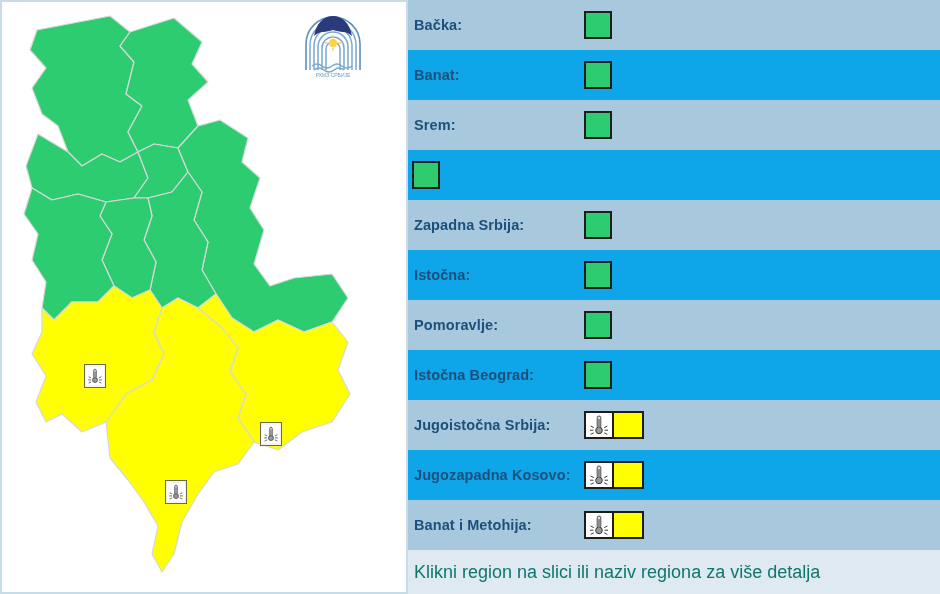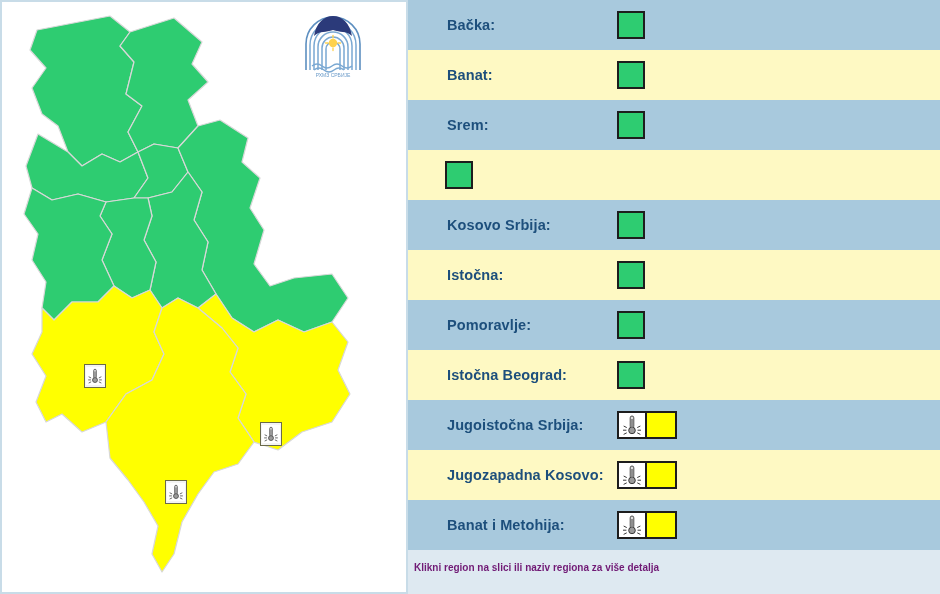--- a/index.html
+++ b/index.html
@@ -69,24 +69,23 @@
     display: flex;
     flex-direction: column;
     box-sizing: border-box;
   }
   .legend-row {
     height: 50px;
     display: flex;
     align-items: center;
     box-sizing: border-box;
     position: relative;
-    padding-left: 33px;
   }
   .legend-row.odd  { background: #a8c9dd; }
-  .legend-row.even { background: #fef9c3; }
+  .legend-row.even { background: #0ea5e9; }
 
   .region-label {
     width: 172px;
     padding-left: 6px;
     font-size: 14.5px;
     font-weight: bold;
     color: #1d4f7c;
     letter-spacing: 0.1px;
     white-space: nowrap;
     box-sizing: border-box;
@@ -135,23 +134,23 @@
   .footer-row {
     flex: 1;
     background: #dee9f1;
     display: flex;
     align-items: flex-start;
     padding-top: 12px;
     padding-left: 6px;
     box-sizing: border-box;
   }
   .footer-text {
-    font-size: 10px;
-    color: #701a75;
-    font-weight: bold;
+    font-size: 18px;
+    color: #0f766e;
+    font-weight: normal;
   }
 </style>
 </head>
 <body>
 
 <div class="app">
 
   <div class="map-panel">
 
     <svg class="map-svg" viewBox="0 0 404 590">
@@ -307,21 +306,21 @@
     </div>
 
     <div class="legend-row even">
       <div class="swatch-cell">
         <div class="swatch green"></div>
       </div>
       <div class="rest-cell"></div>
     </div>
 
     <div class="legend-row odd">
-      <div class="region-label">Kosovo Srbija:</div>
+      <div class="region-label">Zapadna Srbija:</div>
       <div class="swatch-cell">
         <div class="swatch green"></div>
       </div>
       <div class="rest-cell"></div>
     </div>
 
     <div class="legend-row even">
       <div class="region-label">Istočna:</div>
       <div class="swatch-cell">
         <div class="swatch green"></div>

